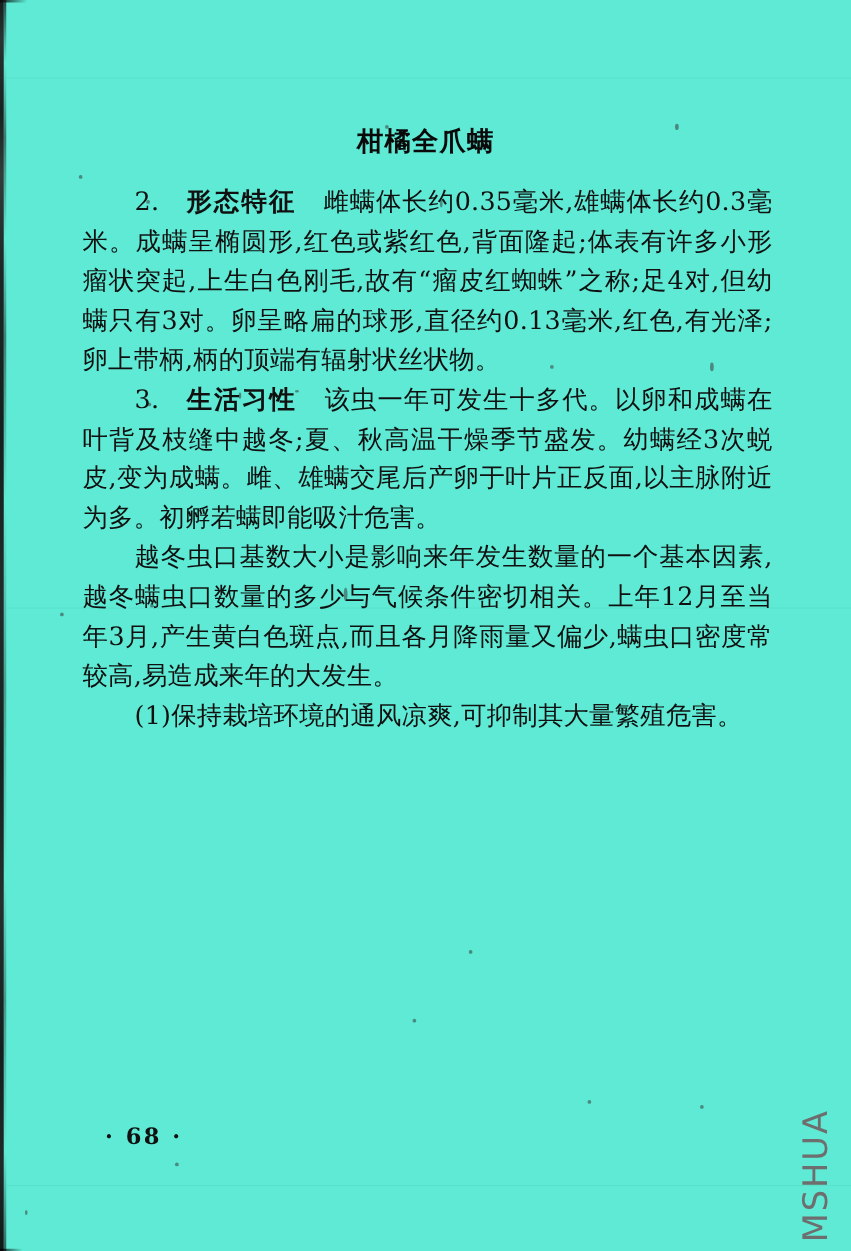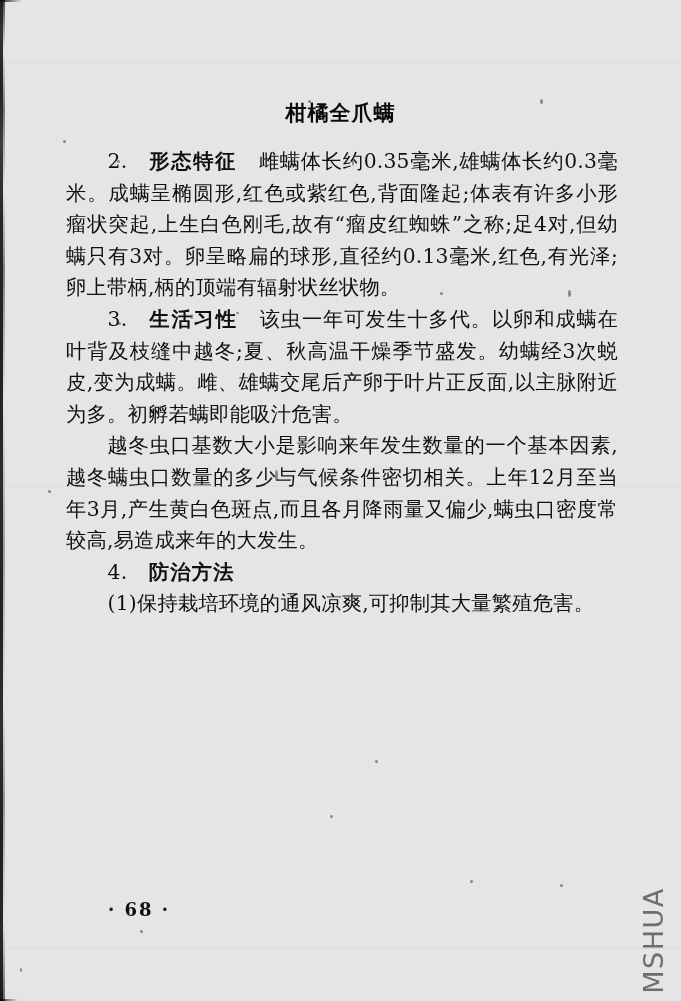--- a/index.html
+++ b/index.html
@@ -6,21 +6,21 @@
   html, body {
     margin: 0;
     padding: 0;
     background: #ffffff;
   }
   #page {
     position: relative;
     width: 681px;
     height: 1001px;
     margin: 0;
-    background: #e5e5e5;
+    background: #5eead4;
     overflow: hidden;
     font-family: "DejaVu Serif", "Liberation Serif", serif;
     color: #121212;
   }
 
   
   .gutter-left {
     position: absolute;
     left: 0px;
     top: 0px;
@@ -101,21 +101,21 @@
     font-weight: bold;
     letter-spacing: 1.2px;
   }
   .num {
     font-family: "DejaVu Serif", "Liberation Serif", serif;
   }
   .gap { display: inline-block; width: 1.05em; }
 
   .pagenum {
     position: absolute;
-    left: 108px;
+    left: 84px;
     top: 899px;
     font-family: "DejaVu Serif", "Liberation Serif", serif;
     font-weight: bold;
     font-size: 18px;
     letter-spacing: 2px;
     color: #111;
   }
 
   .watermark {
     position: absolute;
@@ -189,21 +189,20 @@
   <div class="body-col">
 
 
 
     <p class="para indent"><span class="num">2.</span><span class="gap"></span><span class="hd">形态特征</span><span class="gap"></span><span>雌螨体长约0.35毫米,雄螨体长约0.3毫米。成螨呈椭圆形,红色或紫红色,背面隆起;体表有许多小形瘤状突起,上生白色刚毛,故有“瘤皮红蜘蛛”之称;足4对,但幼螨只有3对。卵呈略扁的球形,直径约0.13毫米,红色,有光泽;卵上带柄,柄的顶端有辐射状丝状物。</span></p>
 
     <p class="para indent"><span class="num">3.</span><span class="gap"></span><span class="hd">生活习性</span><span class="gap"></span><span>该虫一年可发生十多代。以卵和成螨在叶背及枝缝中越冬;夏、秋高温干燥季节盛发。幼螨经3次蜕皮,变为成螨。雌、雄螨交尾后产卵于叶片正反面,以主脉附近为多。初孵若螨即能吸汁危害。</span></p>
 
     <p class="para indent"><span>越冬虫口基数大小是影响来年发生数量的一个基本因素,越冬螨虫口数量的多少与气候条件密切相关。上年12月至当年3月,产生黄白色斑点,而且各月降雨量又偏少,螨虫口密度常较高,易造成来年的大发生。</span></p>
 
-    <p class="para indent"><span class="num">4.</span><span class="gap"></span><span class="hd">防治方法</span></p>
 
     <p class="para indent"><span>(1)保持栽培环境的通风凉爽,可抑制其大量繁殖危害。</span></p>
 
   </div>
 
   <div class="pagenum">· 68 ·</div>
 
   <div class="watermark">
     <span>MSHUA</span>
   </div>

